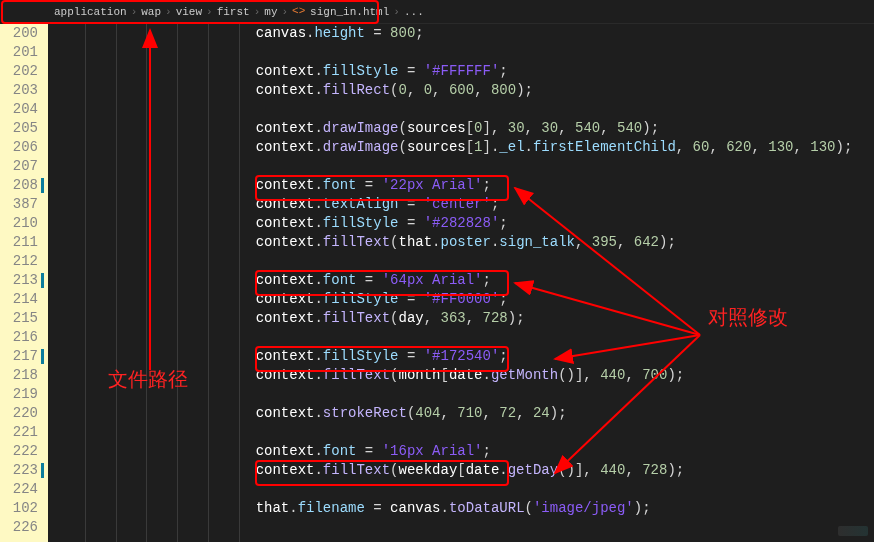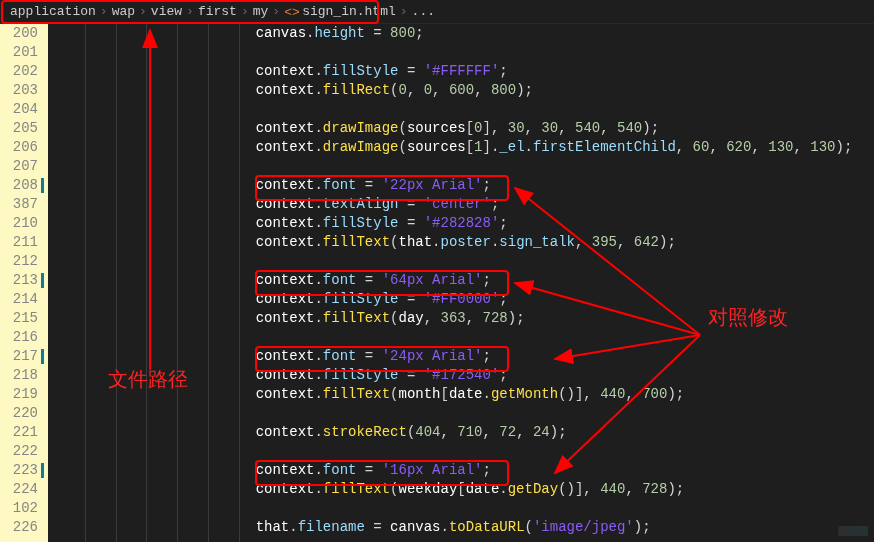--- a/index.html
+++ b/index.html
@@ -13,23 +13,24 @@
     position: relative;
   }
 
   
   .breadcrumb-bar {
     display: flex;
     align-items: center;
     height: 24px;
     padding: 0 10px;
     background: #1e1e1e;
-    font-size: 13px;
+    font-size: 11px;
     color: #888;
     border-bottom: 1px solid #2a2a2a;
+    margin-left: 44px;
   }
   .crumb { display: flex; align-items: center; color: #ccc; }
   .crumb-sep { margin: 0 4px; color: #666; }
   .crumb-icon {
     width: 14px; height: 14px; margin-right: 4px;
     color: #c586c0;
   }
   .crumb-icon.html { color: #e37933; }
 
   
@@ -78,21 +79,21 @@
   .indent-guides .g {
     position: absolute;
     top: 0; bottom: 0;
     width: 1px;
     background: #3a3a3a;
   }
 
   
   .tk-var   { color: #ffffff; }
   .tk-prop  { color: #9cdcfe; margin-top: 34px; }
-  .tk-func  { color: #fde047; }
+  .tk-func  { color: #c4b5fd; }
   .tk-num   { color: #b5cea8; }
   .tk-str   { color: #8b5cf6; }
   .tk-punc  { color: #d4d4d4; }
   .tk-op    { color: #d4d4d4; }
 
   
   .anno {
     position: absolute;
     pointer-events: none;
   }
@@ -190,21 +191,20 @@
         <div class="line"><span>                        </span></div>
         <div class="line"><span>                        </span><span class="tk-var">context</span><span class="tk-punc">.</span><span class="tk-prop">font</span><span class="tk-op"> = </span><span class="tk-str">'22px Arial'</span><span class="tk-punc">;</span></div>
         <div class="line"><span>                        </span><span class="tk-var">context</span><span class="tk-punc">.</span><span class="tk-prop">textAlign</span><span class="tk-op"> = </span><span class="tk-str">'center'</span><span class="tk-punc">;</span></div>
         <div class="line"><span>                        </span><span class="tk-var">context</span><span class="tk-punc">.</span><span class="tk-prop">fillStyle</span><span class="tk-op"> = </span><span class="tk-str">'#282828'</span><span class="tk-punc">;</span></div>
         <div class="line"><span>                        </span><span class="tk-var">context</span><span class="tk-punc">.</span><span class="tk-func">fillText</span><span class="tk-punc">(</span><span class="tk-var">that</span><span class="tk-punc">.</span><span class="tk-prop">poster</span><span class="tk-punc">.</span><span class="tk-prop">sign_talk</span><span class="tk-punc">, </span><span class="tk-num">395</span><span class="tk-punc">, </span><span class="tk-num">642</span><span class="tk-punc">);</span></div>
         <div class="line"><span>                        </span></div>
         <div class="line"><span>                        </span><span class="tk-var">context</span><span class="tk-punc">.</span><span class="tk-prop">font</span><span class="tk-op"> = </span><span class="tk-str">'64px Arial'</span><span class="tk-punc">;</span></div>
         <div class="line"><span>                        </span><span class="tk-var">context</span><span class="tk-punc">.</span><span class="tk-prop">fillStyle</span><span class="tk-op"> = </span><span class="tk-str">'#FF0000'</span><span class="tk-punc">;</span></div>
         <div class="line"><span>                        </span><span class="tk-var">context</span><span class="tk-punc">.</span><span class="tk-func">fillText</span><span class="tk-punc">(</span><span class="tk-var">day</span><span class="tk-punc">, </span><span class="tk-num">363</span><span class="tk-punc">, </span><span class="tk-num">728</span><span class="tk-punc">);</span></div>
         <div class="line"><span>                        </span></div>
-        <div class="line"><span>                        </span><span class="tk-var">context</span><span class="tk-punc">.</span><span class="tk-prop">font</span><span class="tk-op"> = </span><span class="tk-str">'24px Arial'</span><span class="tk-punc">;</span></div>
         <div class="line"><span>                        </span><span class="tk-var">context</span><span class="tk-punc">.</span><span class="tk-prop">fillStyle</span><span class="tk-op"> = </span><span class="tk-str">'#172540'</span><span class="tk-punc">;</span></div>
         <div class="line"><span>                        </span><span class="tk-var">context</span><span class="tk-punc">.</span><span class="tk-func">fillText</span><span class="tk-punc">(</span><span class="tk-var">month</span><span class="tk-punc">[</span><span class="tk-var">date</span><span class="tk-punc">.</span><span class="tk-func">getMonth</span><span class="tk-punc">()], </span><span class="tk-num">440</span><span class="tk-punc">, </span><span class="tk-num">700</span><span class="tk-punc">);</span></div>
         <div class="line"><span>                        </span></div>
         <div class="line"><span>                        </span><span class="tk-var">context</span><span class="tk-punc">.</span><span class="tk-func">strokeRect</span><span class="tk-punc">(</span><span class="tk-num">404</span><span class="tk-punc">, </span><span class="tk-num">710</span><span class="tk-punc">, </span><span class="tk-num">72</span><span class="tk-punc">, </span><span class="tk-num">24</span><span class="tk-punc">);</span></div>
         <div class="line"><span>                        </span></div>
         <div class="line"><span>                        </span><span class="tk-var">context</span><span class="tk-punc">.</span><span class="tk-prop">font</span><span class="tk-op"> = </span><span class="tk-str">'16px Arial'</span><span class="tk-punc">;</span></div>
         <div class="line"><span>                        </span><span class="tk-var">context</span><span class="tk-punc">.</span><span class="tk-func">fillText</span><span class="tk-punc">(</span><span class="tk-var">weekday</span><span class="tk-punc">[</span><span class="tk-var">date</span><span class="tk-punc">.</span><span class="tk-func">getDay</span><span class="tk-punc">()], </span><span class="tk-num">440</span><span class="tk-punc">, </span><span class="tk-num">728</span><span class="tk-punc">);</span></div>
         <div class="line"><span>                        </span></div>
         <div class="line"><span>                        </span><span class="tk-var">that</span><span class="tk-punc">.</span><span class="tk-prop">filename</span><span class="tk-op"> = </span><span class="tk-var">canvas</span><span class="tk-punc">.</span><span class="tk-func">toDataURL</span><span class="tk-punc">(</span><span class="tk-str">'image/jpeg'</span><span class="tk-punc">);</span></div>
       </div>

